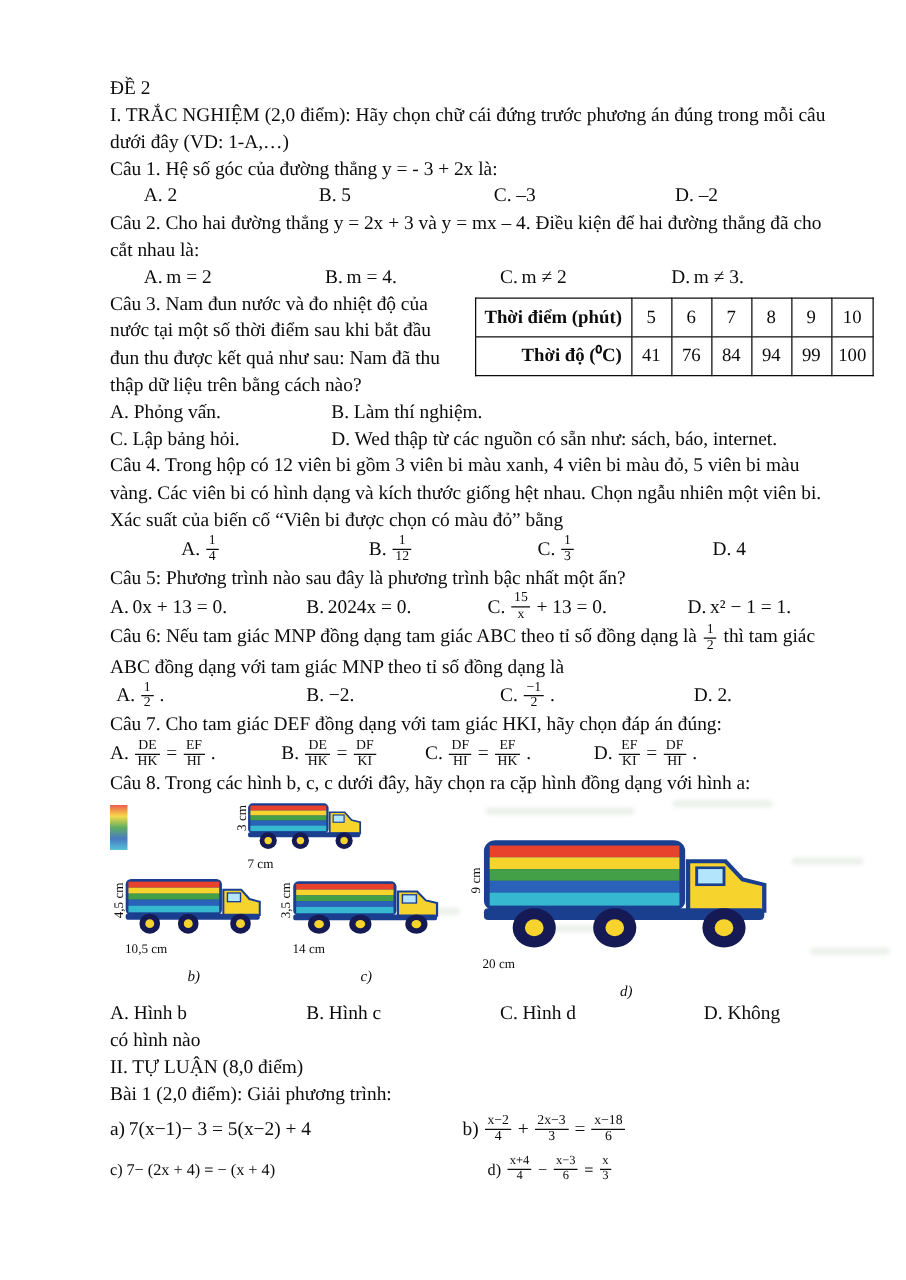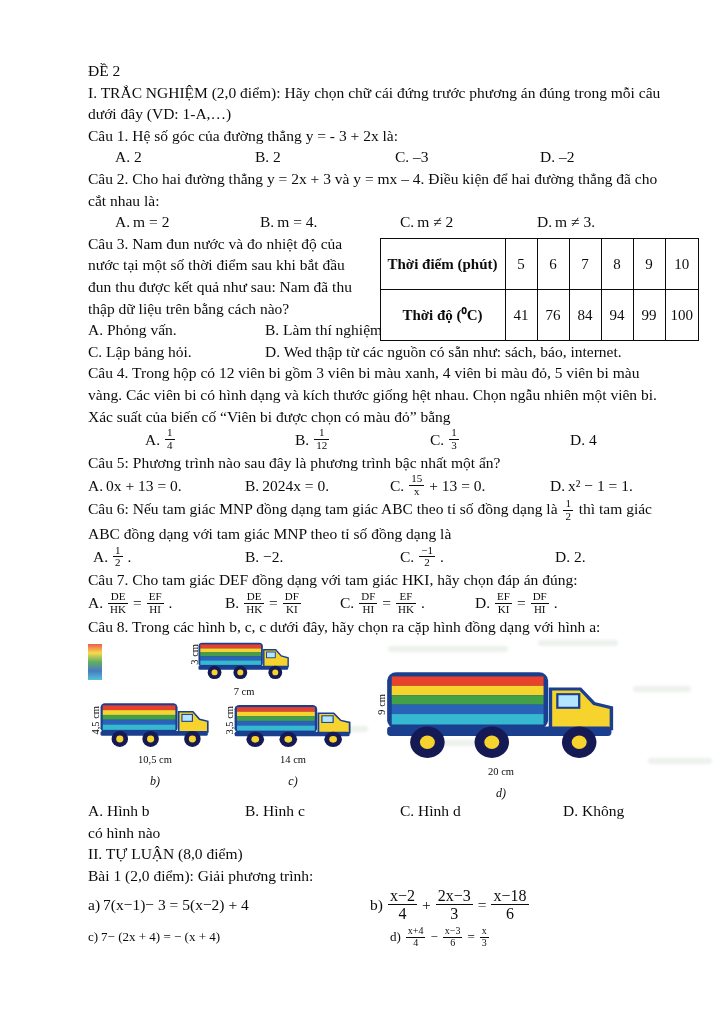--- a/index.html
+++ b/index.html
@@ -8,33 +8,33 @@
        font-size:15.5px;line-height:21.6px;overflow:hidden}
   .page{padding:60px 64px 0 88px}
   p{margin:0}
   .math{}
   .opts{display:grid;align-items:center}
   .optcell{display:inline-flex;align-items:center;gap:3px}
   .frac{display:inline-block;vertical-align:-0.5em;text-align:center;line-height:1.08;
         font-size:11px;margin:0 2px}
   .frac .num{display:block;padding:0 2px}
   .frac .den{display:block;border-top:1px solid #0c0c0c;padding:0 2px}
-  .fr12{font-size:16px}
+  .fr12{font-size:11px}
   .q3wrap{position:relative}
   .q3text{width:283px}
   table.data{position:absolute;top:5px;right:-38px;border-collapse:collapse;
              font-size:15px;line-height:18px;background:#fff}
   table.data td{border:1.3px solid #0c0c0c;text-align:center;padding:6px 5px;min-width:32px}
-  table.data td.hd{font-weight:bold;text-align:center;padding:16px 7px}
+  table.data td.hd{font-weight:bold;text-align:right;padding:6px 7px}
   .figure{position:relative;height:158px;margin:3px 0 2px}
   .tg{position:absolute}
   .truck{display:block}
   .vlabel{position:absolute;font-size:10.5px;writing-mode:vertical-rl;
           transform:rotate(180deg);transform-origin:center;white-space:nowrap}
-  .wlabel{text-align:center;font-size:10.5px;margin-top:1px}
+  .wlabel{text-align:left;font-size:10.5px;margin-top:1px}
   .nlabel{text-align:center;font-size:12px;font-style:italic}
   .bleed{position:absolute;background:#a8bfa8;opacity:.22;filter:blur(1.6px);
          height:6px;border-radius:3px}
   .stub{position:absolute;left:0;top:4px;width:14px;height:36px;opacity:.85;
         background:linear-gradient(#e8412c,#f6d32d,#43a047,#2962b8,#35b8d0)}
   .eqrow{display:grid;align-items:center}
   .eq{display:inline-flex;align-items:center;gap:3px}
   .small{font-size:13px}
   .small .frac{font-size:10px}
 </style>
@@ -64,21 +64,21 @@
 </svg>
 
 <div class="page">
 
   <p>ĐỀ 2</p>
   <p>I. TRẮC NGHIỆM (2,0 điểm): Hãy chọn chữ cái đứng trước phương án đúng trong mỗi câu dưới đây (VD: 1-A,…)</p>
 
   <p><span>Câu 1. Hệ số góc của đường thẳng </span><span class="math">y = - 3 + 2x</span><span> là:</span></p>
   <div class="opts" style="grid-template-columns:140px 140px 145px auto;padding-left:27px">
     <span>A. 2</span>
-    <span>B. 2</span>
+    <span>B. 5</span>
     <span>C. –3</span>
     <span>D. –2</span>
   </div>
 
   <p><span>Câu 2. Cho hai đường thẳng </span><span class="math">y = 2x + 3</span><span> và </span><span class="math">y = mx – 4</span><span>. Điều kiện để hai đường thẳng đã cho cắt nhau là:</span></p>
   <div class="opts" style="grid-template-columns:145px 140px 137px auto;padding-left:27px">
     <span class="optcell">
         <span>A. </span>
         <span class="math">m = 2</span>
       </span>

